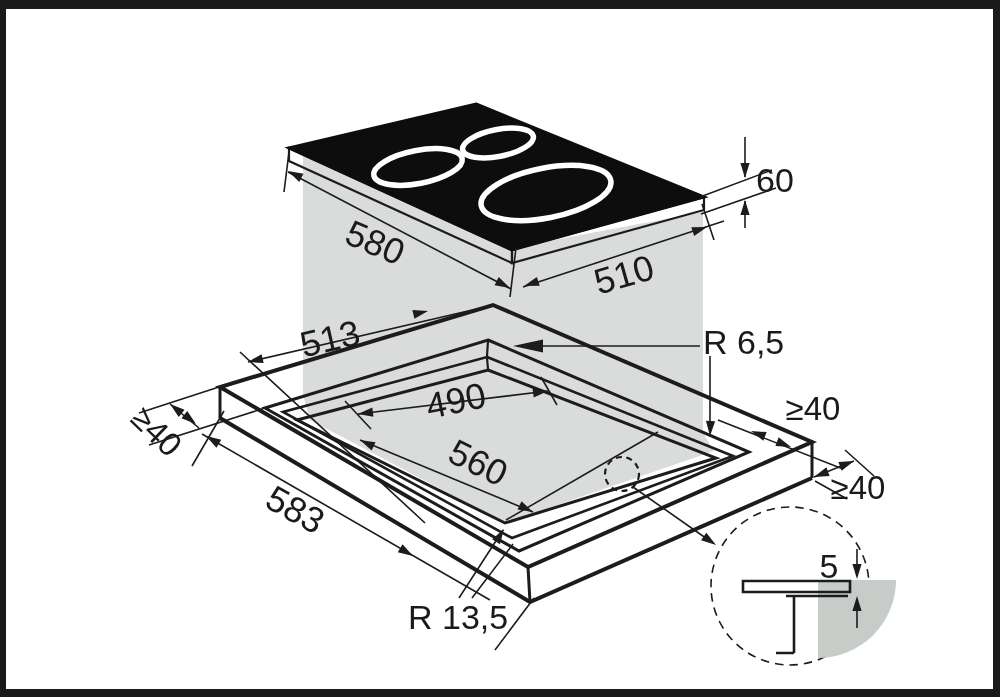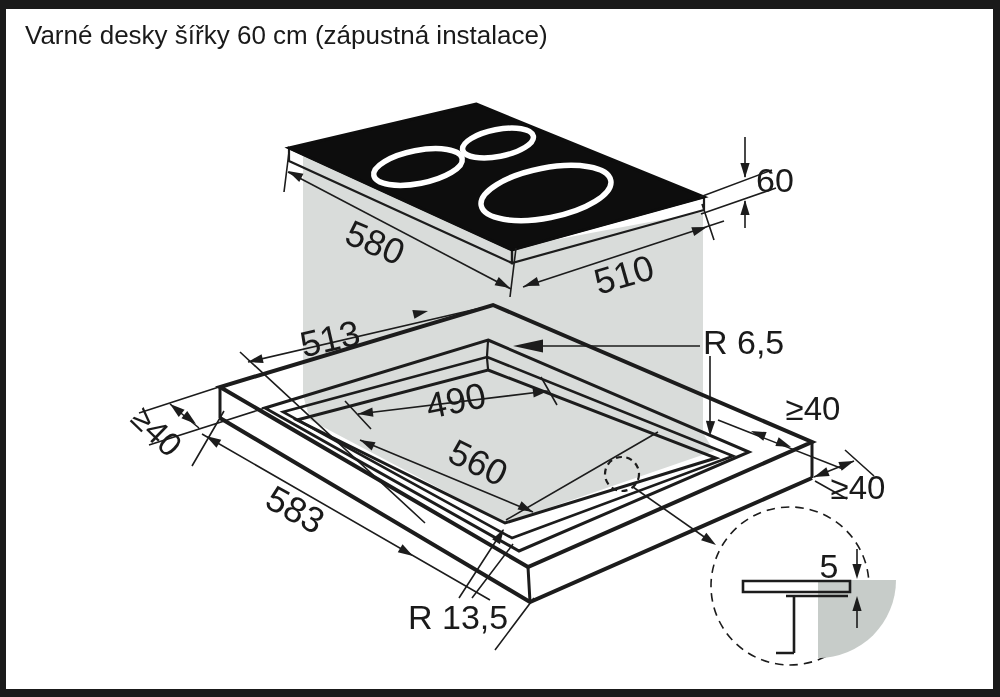--- a/index.html
+++ b/index.html
@@ -19,21 +19,20 @@
   .dim2{font-size:34px;fill:#1a1a1a;}
   .dim3{font-size:33px;fill:#1a1a1a;}
   .mid{text-anchor:middle;}
   .dash-s{stroke-dasharray:6 4.5;}
   .dash-b{stroke-dasharray:8.5 6;}
 </style>
 </head>
 <body>
 
 <div id="page">
-  <div id="title">Varné desky šířky 60 cm (zápustná instalace)</div>
 
   <svg id="dwg" viewBox="6 9 987 680">
 
     <g>
       <path d="M493,305 L812,442 L528,567 L220,387 Z" fill="#ffffff"></path>
       <path d="M220,387 L528,567 L530,602 L220,418 Z" fill="#ffffff"></path>
       <path d="M528,567 L812,442 L812,478 L530,602 Z" fill="#ffffff"></path>
     </g>
 
     <path d="M303,149 L516,247 L703,212 L703,433 L714,451 L505,523 L310,420 L303,395 Z" fill="#d9dcda"></path>

